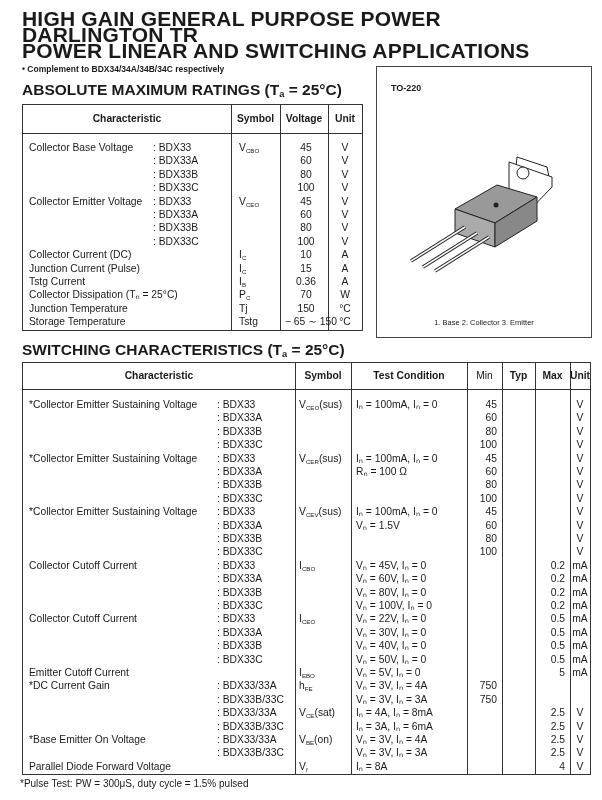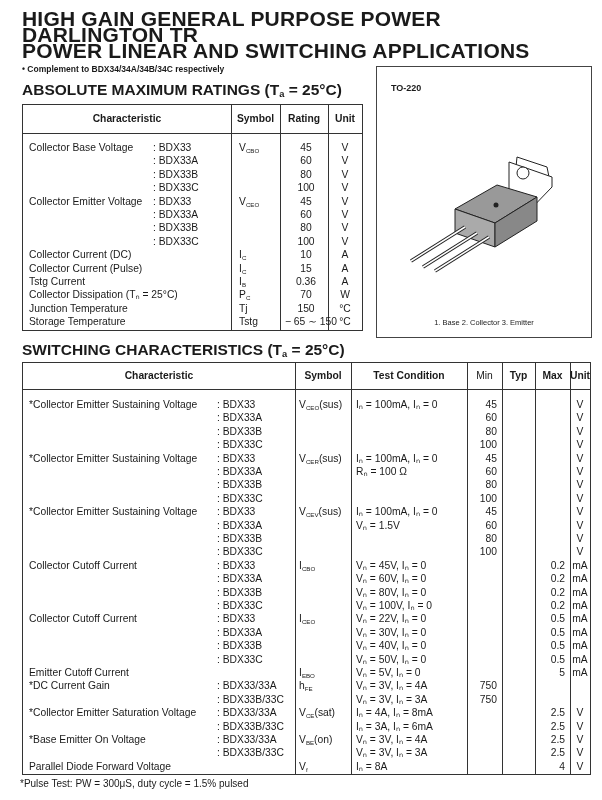--- a/index.html
+++ b/index.html
@@ -38,21 +38,21 @@
 
 <div class="sec sec1"><span>ABSOLUTE MAXIMUM RATINGS (T</span><span class="sub">a</span><span> = 25°C)</span></div>
 
 <div id="amr" class="tbl">
   <div class="hdr"></div>
 <div class="vl" style="left: 208px;"></div>
     <div class="vl" style="left: 257px;"></div>
     <div class="vl" style="left: 305px;"></div>
     <div class="cell c" style="left: 0px; width: 208px; top: 8px; font-weight: bold;">Characteristic</div>
     <div class="cell c" style="left: 208px; width: 49px; top: 8px; font-weight: bold;">Symbol</div>
-    <div class="cell c" style="left: 257px; width: 48px; top: 8px; font-weight: bold;">Rating</div>
+    <div class="cell c" style="left: 257px; width: 48px; top: 8px; font-weight: bold;">Voltage</div>
     <div class="cell c" style="left: 305px; width: 34px; top: 8px; font-weight: bold;">Unit</div>
     <div style="position: absolute; left: 0px; right: 0px; top: 37px; height: 13px;">
       <div class="cell " style="left: 6px; top: 0px;">Collector Base Voltage</div>
       <div class="cell " style="left: 130px; top: 0px;">: BDX33</div>
       <div class="cell " style="left: 216px; top: 0px;"><span>V</span><span class="sub">CBO</span></div>
       <div class="cell c" style="left: 262px; width: 42px; top: 0px;">45</div>
       <div class="cell c" style="left: 305px; width: 34px; top: 0px;">V</div>
     </div>
     <div style="position: absolute; left: 0px; right: 0px; top: 50.4px; height: 13px;">
       <div class="cell " style="left: 6px; top: 0px;"></div>
@@ -104,21 +104,21 @@
       <div class="cell c" style="left: 305px; width: 34px; top: 0px;">V</div>
     </div>
     <div style="position: absolute; left: 0px; right: 0px; top: 144.2px; height: 13px;">
       <div class="cell " style="left: 6px; top: 0px;">Collector Current (DC)</div>
       <div class="cell " style="left: 130px; top: 0px;"></div>
       <div class="cell " style="left: 216px; top: 0px;"><span>I</span><span class="sub">C</span></div>
       <div class="cell c" style="left: 262px; width: 42px; top: 0px;">10</div>
       <div class="cell c" style="left: 305px; width: 34px; top: 0px;">A</div>
     </div>
     <div style="position: absolute; left: 0px; right: 0px; top: 157.6px; height: 13px;">
-      <div class="cell " style="left: 6px; top: 0px;">Collector Current (Pulse)</div>
+      <div class="cell " style="left: 6px; top: 0px;">Junction Current (Pulse)</div>
       <div class="cell " style="left: 130px; top: 0px;"></div>
       <div class="cell " style="left: 216px; top: 0px;"><span>I</span><span class="sub">C</span></div>
       <div class="cell c" style="left: 262px; width: 42px; top: 0px;">15</div>
       <div class="cell c" style="left: 305px; width: 34px; top: 0px;">A</div>
     </div>
     <div style="position: absolute; left: 0px; right: 0px; top: 171px; height: 13px;">
       <div class="cell " style="left: 6px; top: 0px;">Tstg Current</div>
       <div class="cell " style="left: 130px; top: 0px;"></div>
       <div class="cell " style="left: 216px; top: 0px;"><span>I</span><span class="sub">B</span></div>
       <div class="cell c" style="left: 262px; width: 42px; top: 0px;">0.36</div>
@@ -408,21 +408,20 @@
       <div class="cell " style="left: 6px; top: 0px;"></div>
       <div class="cell " style="left: 194px; top: 0px;">: BDX33B/33C</div>
       <div class="cell " style="left: 276px; top: 0px;"><span></span><span class="sub"></span><span></span></div>
       <div class="cell " style="left: 333px; top: 0px;">Vₙ = 3V, Iₙ = 3A</div>
       <div class="cell r" style="left: 444px; width: 30px; top: 0px;">750</div>
       <div class="cell c" style="left: 479px; width: 33px; top: 0px;"></div>
       <div class="cell r" style="left: 512px; width: 30px; top: 0px;"></div>
       <div class="cell c" style="left: 547px; width: 20px; top: 0px;"></div>
     </div>
     <div style="position: absolute; left: 0px; right: 0px; top: 344.2px; height: 13px;">
-      <div class="cell " style="left: 6px; top: 0px;">*Collector Emitter Saturation Voltage</div>
       <div class="cell " style="left: 194px; top: 0px;">: BDX33/33A</div>
       <div class="cell " style="left: 276px; top: 0px;"><span>V</span><span class="sub">CE</span><span>(sat)</span></div>
       <div class="cell " style="left: 333px; top: 0px;">Iₙ = 4A, Iₙ = 8mA</div>
       <div class="cell r" style="left: 444px; width: 30px; top: 0px;"></div>
       <div class="cell c" style="left: 479px; width: 33px; top: 0px;"></div>
       <div class="cell r" style="left: 512px; width: 30px; top: 0px;">2.5</div>
       <div class="cell c" style="left: 547px; width: 20px; top: 0px;">V</div>
     </div>
     <div style="position: absolute; left: 0px; right: 0px; top: 357.6px; height: 13px;">
       <div class="cell " style="left: 6px; top: 0px;"></div>

